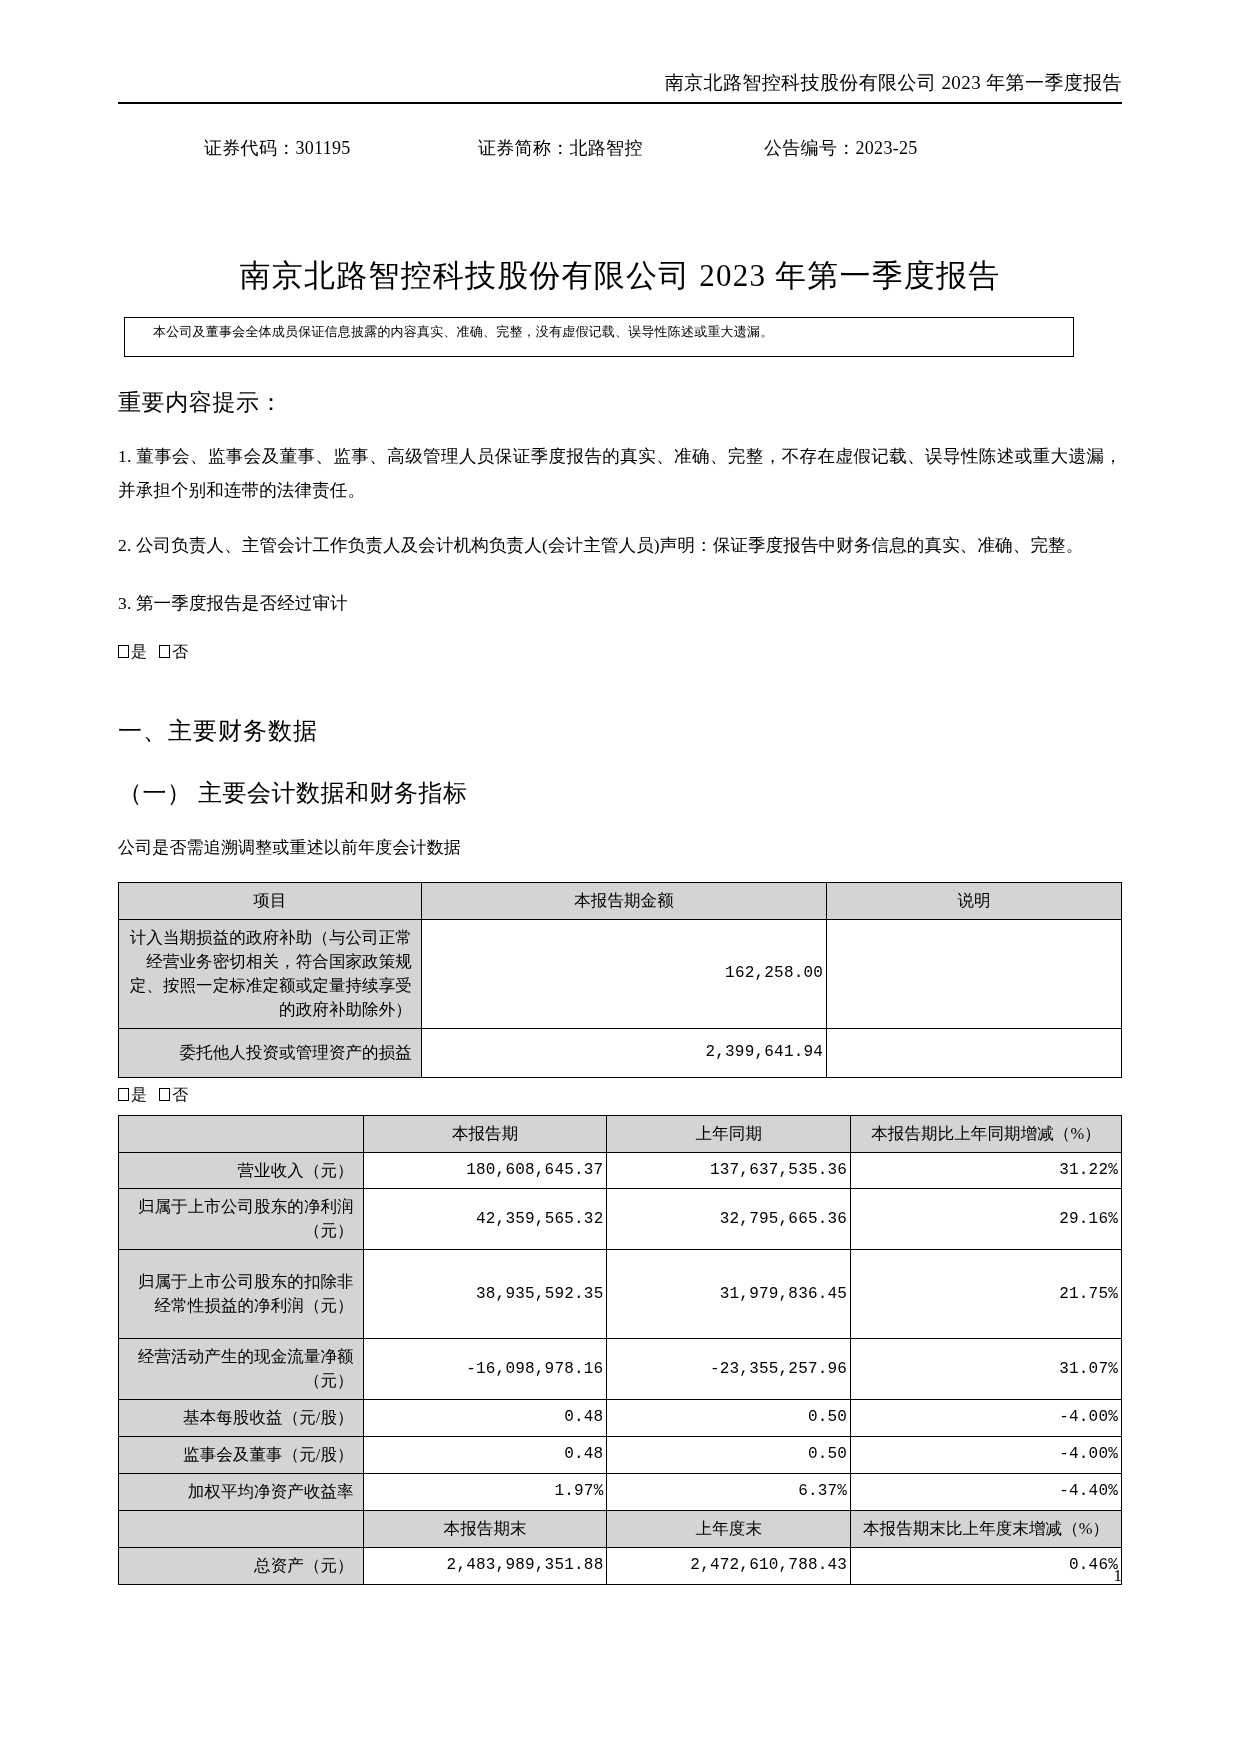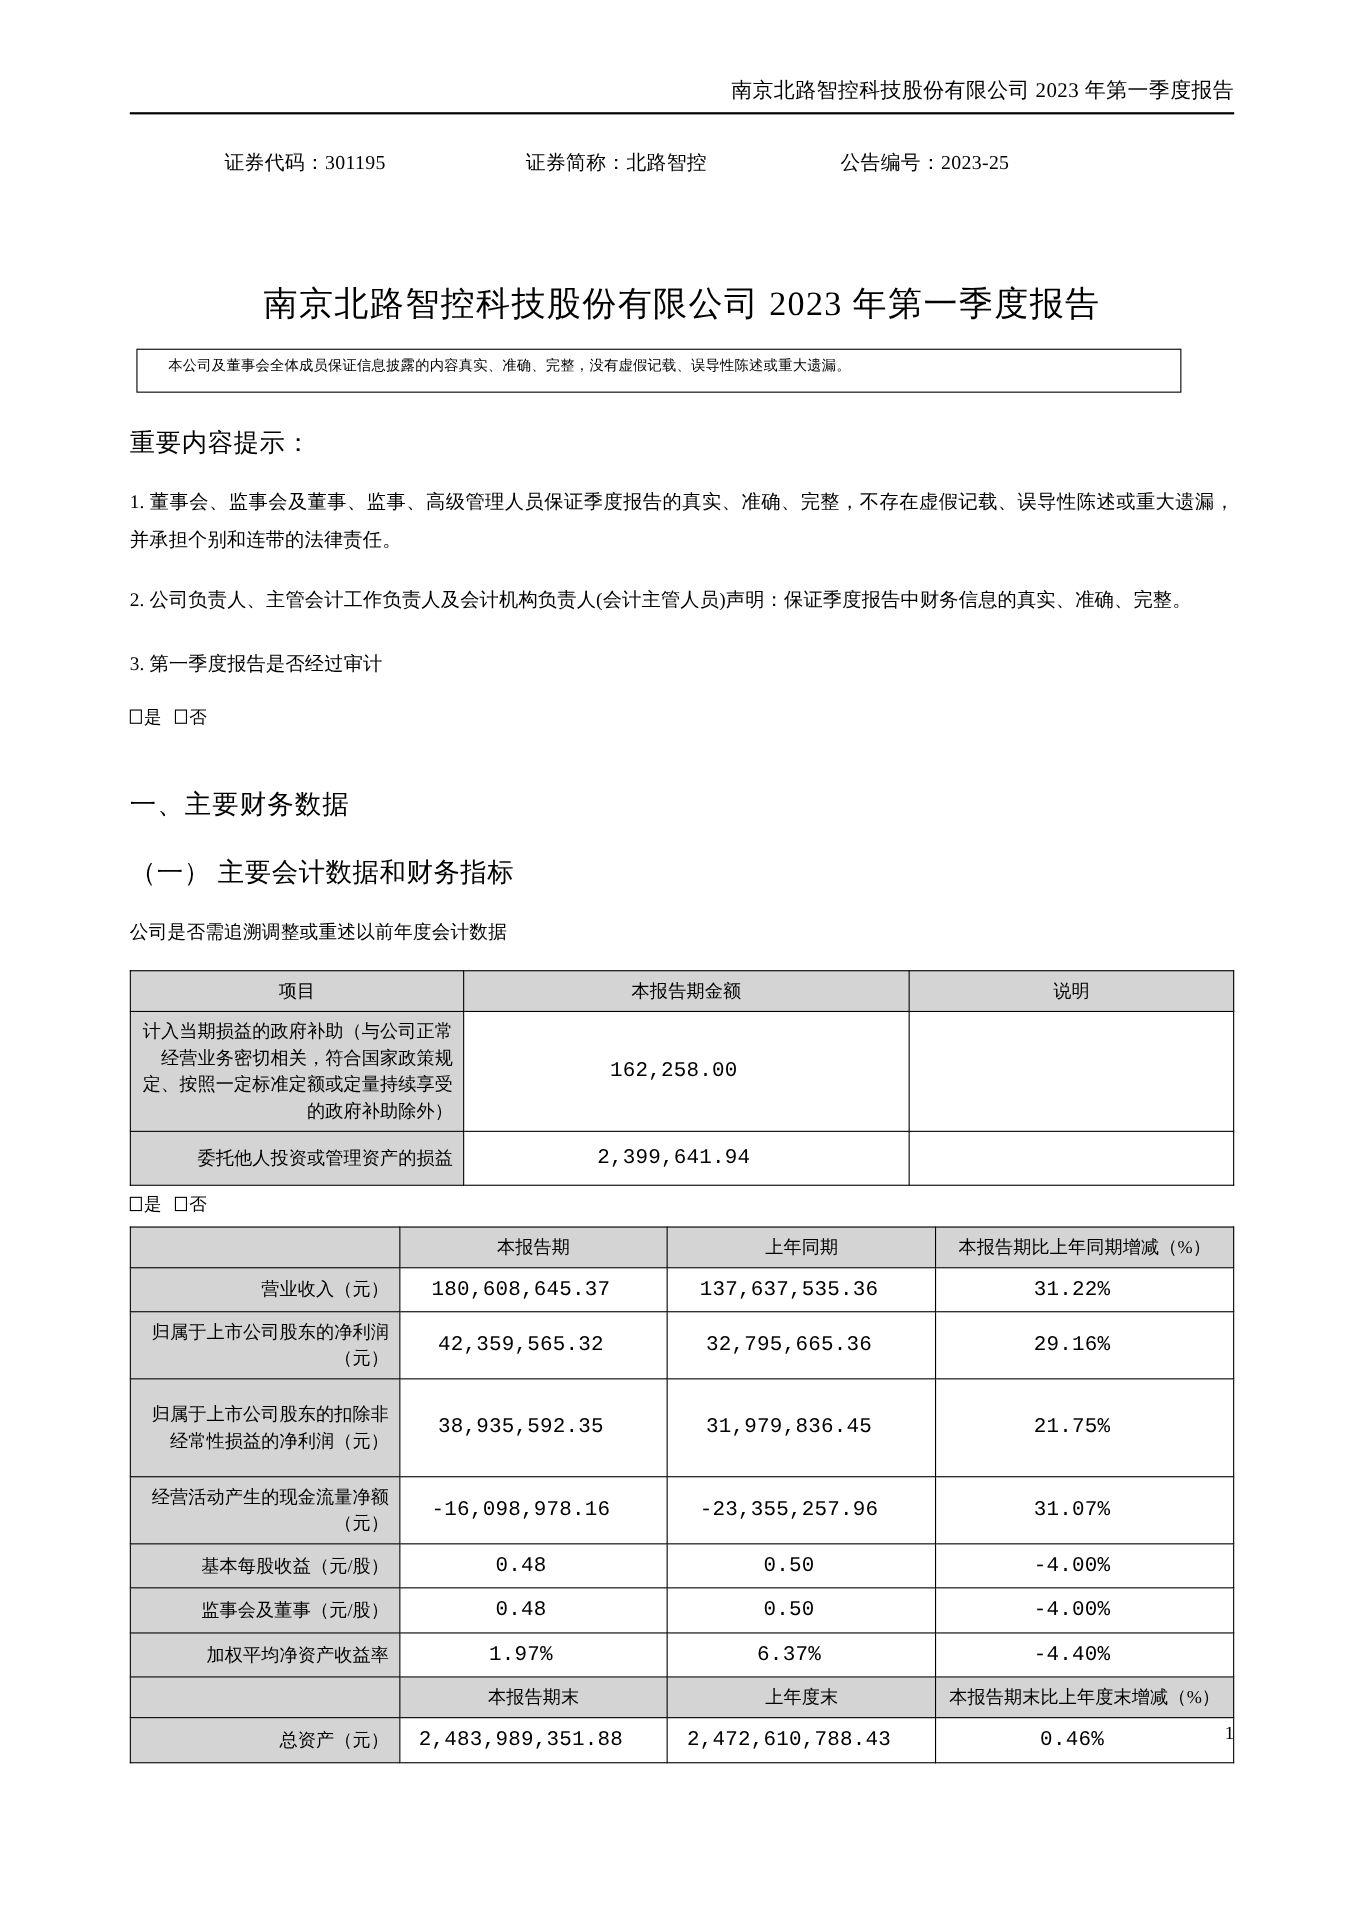--- a/index.html
+++ b/index.html
@@ -139,25 +139,25 @@
   }
   .t-hdr {
     background: #d4d4d4;
     text-align: center;
   }
   .t-lbl {
     background: #d4d4d4;
     text-align: right;
   }
   .t-num {
-    text-align: center;
+    text-align: right;
     font-family: "Liberation Mono", "DejaVu Sans Mono", monospace;
-    font-size: 19px;
+    font-size: 16px;
     letter-spacing: 0.2px;
-    padding-right: 32px;
+    padding-right: 3px;
   }
   .t-blank { background: #ffffff; }
 
   .tbl-1 { margin-top: 23px; }
   .tbl-2 { margin-top: 9px; }
 
   
   .pagenum {
     position: absolute;
     right: 118px;

